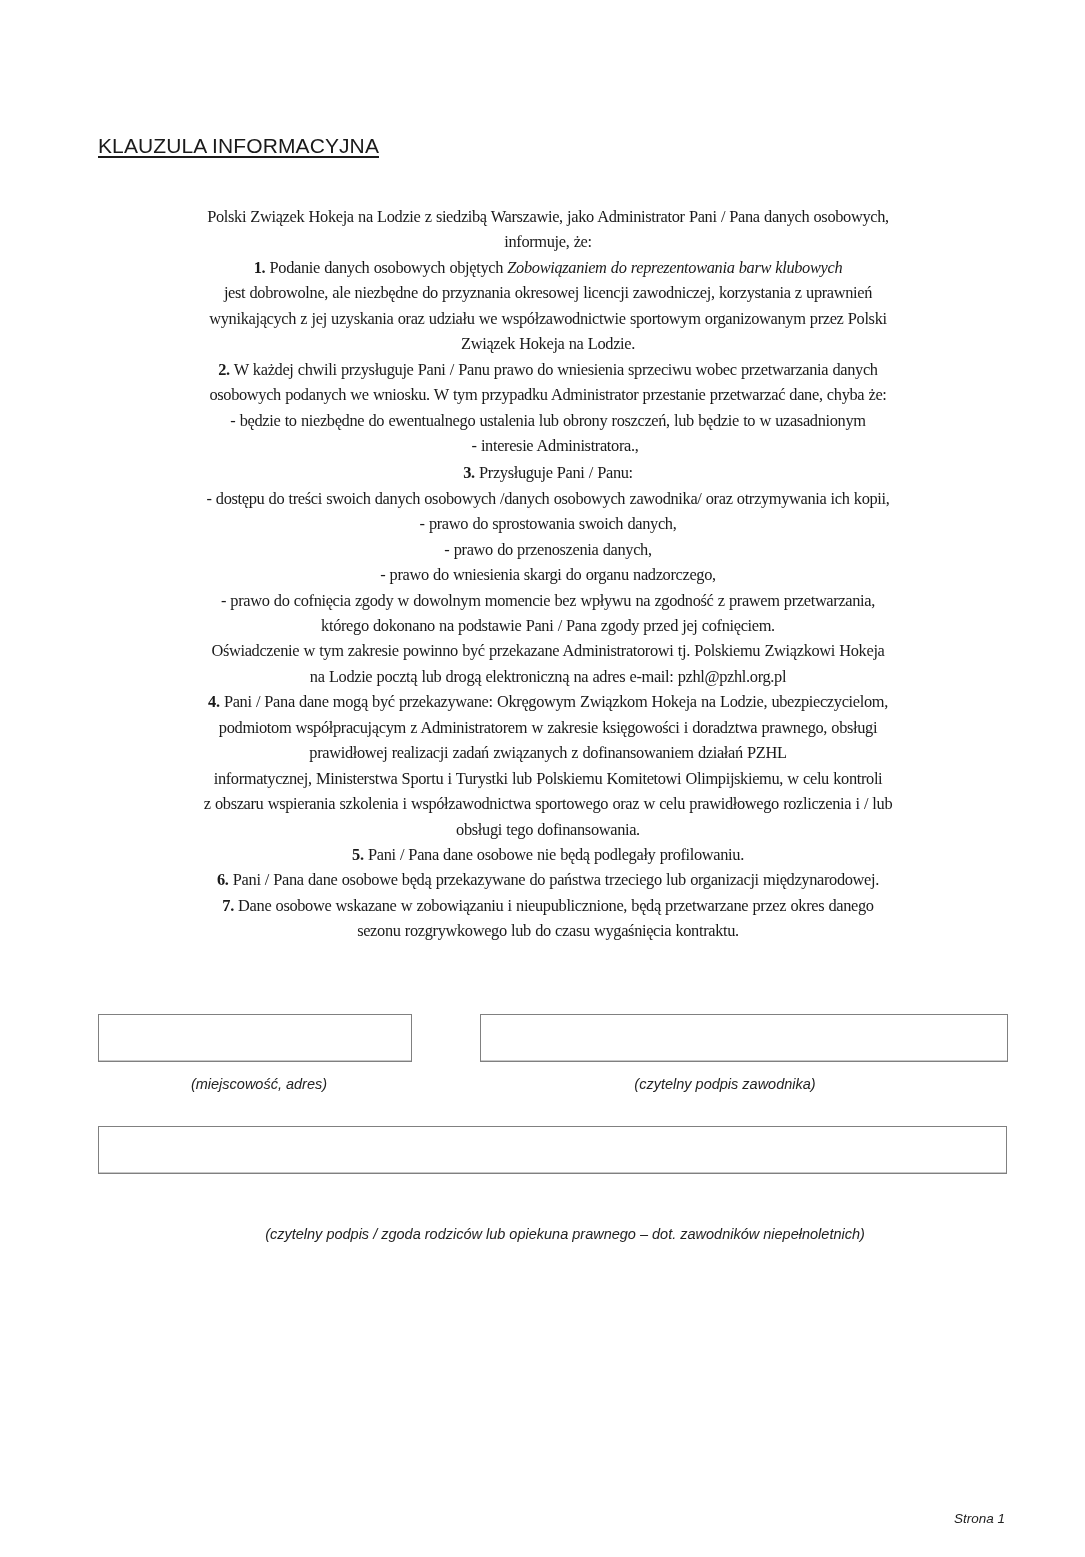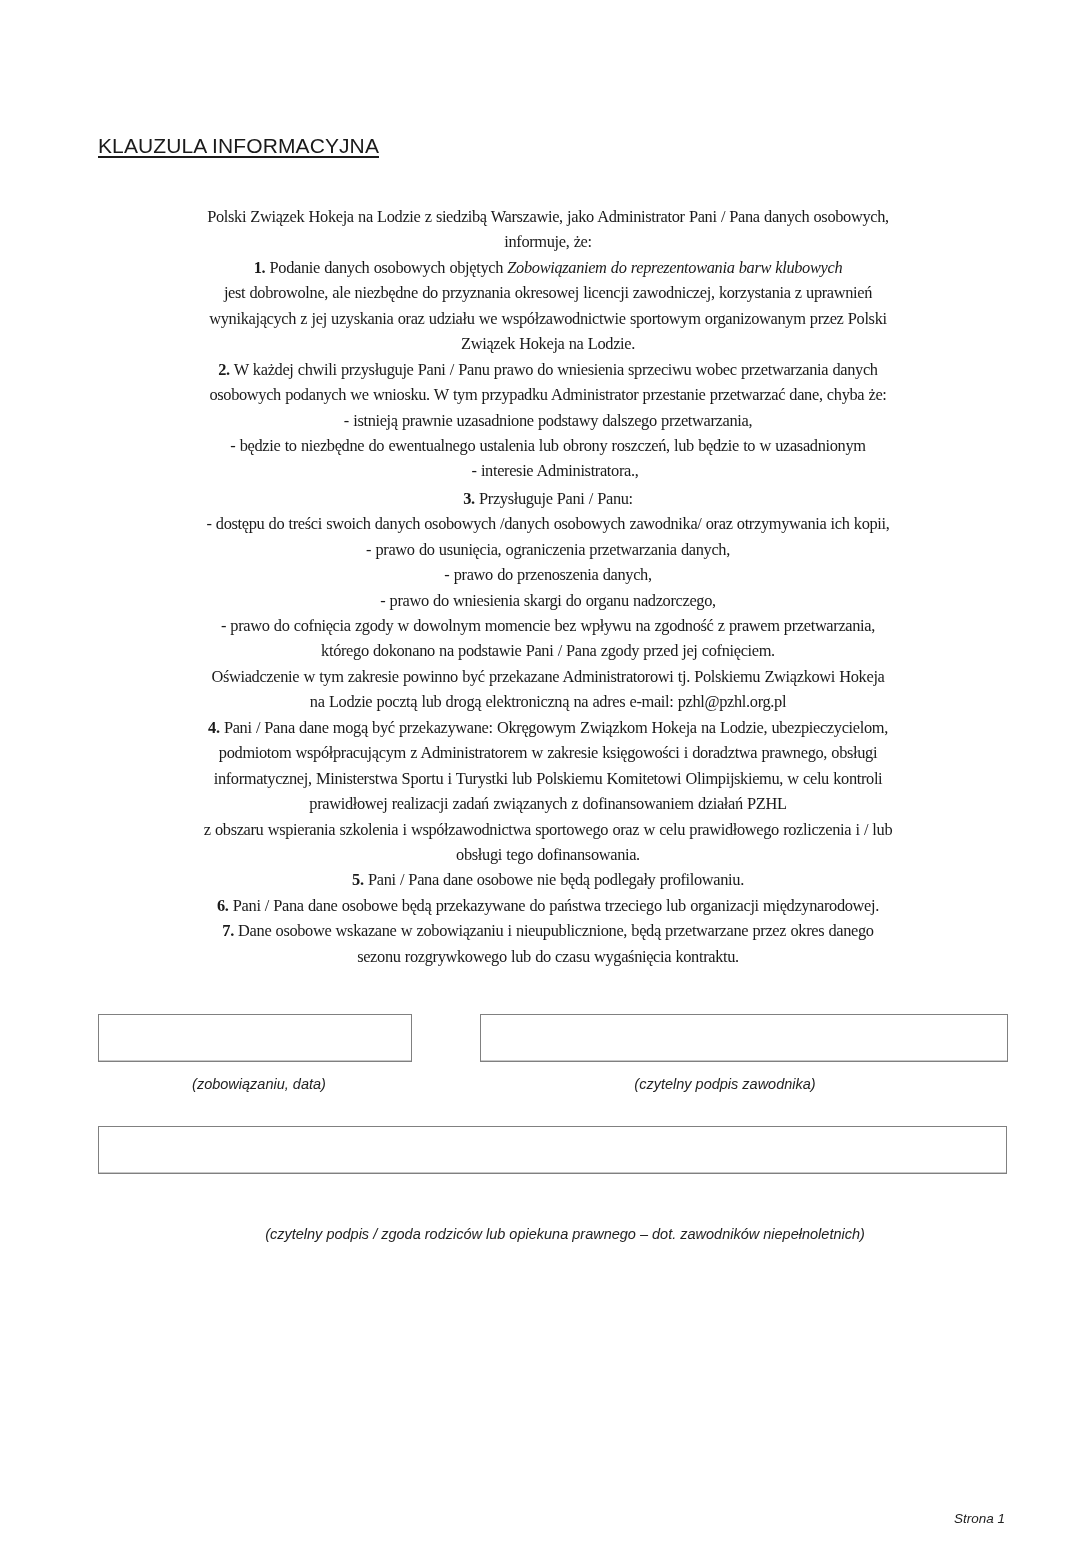--- a/index.html
+++ b/index.html
@@ -41,48 +41,47 @@
   <div class="line">Polski Związek Hokeja na Lodzie z siedzibą Warszawie, jako Administrator Pani / Pana danych osobowych,</div>
   <div class="line">informuje, że:</div>
 
   <div class="line"><b>1.</b><span> Podanie danych osobowych objętych </span><i>Zobowiązaniem do reprezentowania barw klubowych</i></div>
   <div class="line">jest dobrowolne, ale niezbędne do przyznania okresowej licencji zawodniczej, korzystania z uprawnień</div>
   <div class="line">wynikających z jej uzyskania oraz udziału we współzawodnictwie sportowym organizowanym przez Polski</div>
   <div class="line">Związek Hokeja na Lodzie.</div>
 
   <div class="line"><b>2.</b><span> W każdej chwili przysługuje Pani / Panu prawo do wniesienia sprzeciwu wobec przetwarzania danych</span></div>
   <div class="line">osobowych podanych we wniosku. W tym przypadku Administrator przestanie przetwarzać dane, chyba że:</div>
-  <div class="line">- istnieją prawnie uzasadnione podstawy dalszego przetwarzania,</div>
   <div class="line">- będzie to niezbędne do ewentualnego ustalenia lub obrony roszczeń, lub będzie to w uzasadnionym</div>
   <div class="line indent gap-after">- interesie Administratora.,</div>
 
   <div class="line"><b>3.</b><span> Przysługuje Pani / Panu:</span></div>
   <div class="line">- dostępu do treści swoich danych osobowych /danych osobowych zawodnika/ oraz otrzymywania ich kopii,</div>
-  <div class="line">- prawo do usunięcia, ograniczenia przetwarzania danych,</div>
+  <div class="line">- prawo do sprostowania swoich danych,</div>
   <div class="line">- prawo do przenoszenia danych,</div>
   <div class="line">- prawo do wniesienia skargi do organu nadzorczego,</div>
   <div class="line">- prawo do cofnięcia zgody w dowolnym momencie bez wpływu na zgodność z prawem przetwarzania,</div>
   <div class="line">którego dokonano na podstawie Pani / Pana zgody przed jej cofnięciem.</div>
   <div class="line">Oświadczenie w tym zakresie powinno być przekazane Administratorowi tj. Polskiemu Związkowi Hokeja</div>
   <div class="line">na Lodzie pocztą lub drogą elektroniczną na adres e-mail: pzhl@pzhl.org.pl</div>
 
   <div class="line"><b>4.</b><span> Pani / Pana dane mogą być przekazywane: Okręgowym Związkom Hokeja na Lodzie, ubezpieczycielom,</span></div>
   <div class="line">podmiotom współpracującym z Administratorem w zakresie księgowości i doradztwa prawnego, obsługi</div>
+  <div class="line">prawidłowej realizacji zadań związanych z dofinansowaniem działań PZHL</div>
   <div class="line">informatycznej, Ministerstwa Sportu i Turystki lub Polskiemu Komitetowi Olimpijskiemu, w celu kontroli</div>
-  <div class="line">prawidłowej realizacji zadań związanych z dofinansowaniem działań PZHL</div>
   <div class="line">z obszaru wspierania szkolenia i współzawodnictwa sportowego oraz w celu prawidłowego rozliczenia i / lub</div>
   <div class="line">obsługi tego dofinansowania.</div>
 
   <div class="line"><b>5.</b><span> Pani / Pana dane osobowe nie będą podlegały profilowaniu.</span></div>
   <div class="line"><b>6.</b><span> Pani / Pana dane osobowe będą przekazywane do państwa trzeciego lub organizacji międzynarodowej.</span></div>
   <div class="line"><b>7.</b><span> Dane osobowe wskazane w zobowiązaniu i nieupublicznione, będą przetwarzane przez okres danego</span></div>
   <div class="line">sezonu rozgrywkowego lub do czasu wygaśnięcia kontraktu.</div>
 </div>
 
 <div class="box" style="left:98px; top:1014px; width:312px; height:46px;"></div>
 <div class="box" style="left:480px; top:1014px; width:526px; height:46px;"></div>
-<div class="caption" style="left:259px; top:1076px;">(zobowiązaniu, data)</div>
+<div class="caption" style="left:259px; top:1076px;">(miejscowość, adres)</div>
 <div class="caption" style="left:725px; top:1076px;">(czytelny podpis zawodnika)</div>
 
 <div class="box" style="left:98px; top:1126px; width:907px; height:46px;"></div>
 <div class="caption" style="left:551px; top:1226px;margin-left:14px;">(czytelny podpis / zgoda rodziców lub opiekuna prawnego – dot. zawodników niepełnoletnich)</div>
 
 <div class="page-num">Strona 1</div>
 
 </body></html>

